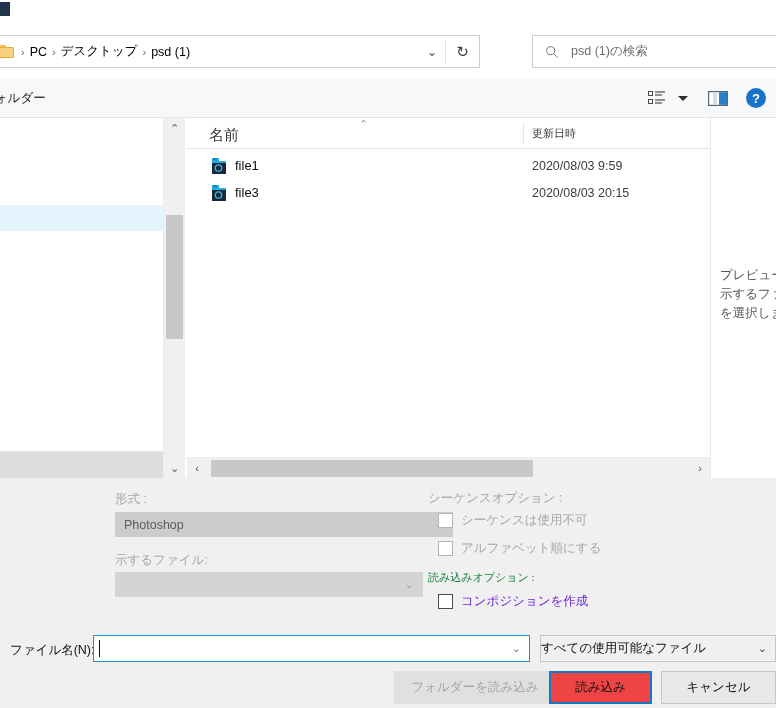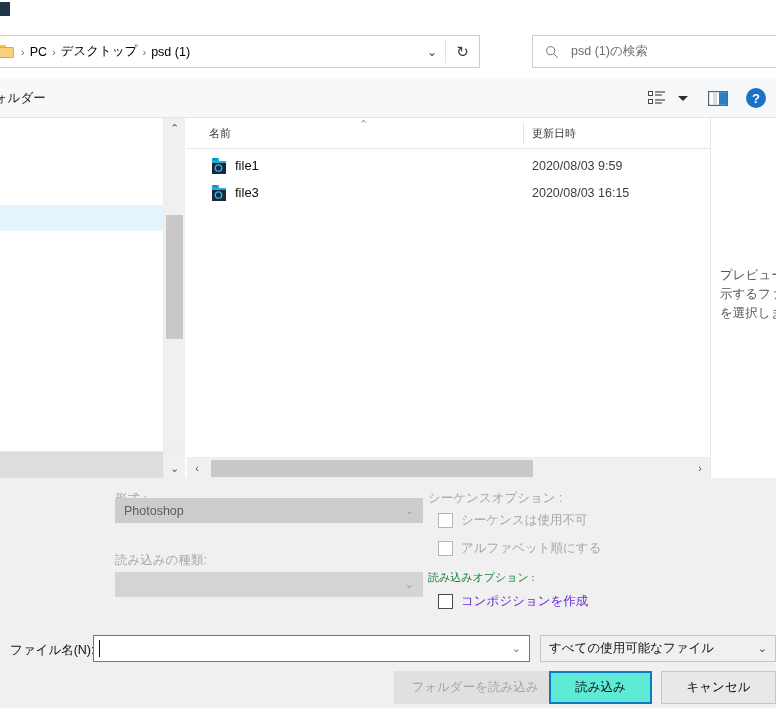--- a/index.html
+++ b/index.html
@@ -278,21 +278,21 @@
   }
   .col-header .sort-arrow {
     position: absolute;
     left: 172px; top: 0px;
     color: #9a9a9a;
     font-size: 11px;
   }
   .col-name {
     position: absolute;
     left: 22px; top: 8px;
-    font-size: 11px;
+    font-size: 15px;
     color: #3a3a3a;
   }
   .col-date {
     position: absolute;
     left: 345px; top: 8px;
     font-size: 11px;
     color: #3a3a3a;
   }
   .col-divider {
     position: absolute;
@@ -481,21 +481,20 @@
     position: absolute;
     left: 540px; top: 635px;
     width: 236px; height: 27px;
     background: #f0f0f0;
     border: 1px solid #c6c6c6;
     box-sizing: border-box;
     display: flex;
     align-items: center;
   }
   .filter-select .ftext {
-    margin-left: 8px;
     font-size: 12.5px;
     color: #111111;
     white-space: nowrap;
   }
   .filter-select .fchev {
     position: absolute;
     right: 8px;
     color: #4a4a4a;
     font-size: 11px;
   }
@@ -509,21 +508,21 @@
     font-size: 12.5px;
     box-sizing: border-box;
     white-space: nowrap;
   }
   .btn-disabled {
     background: #e0e0e0;
     border: 1px solid #e0e0e0;
     color: #a5a5a5;
   }
   .btn-default {
-    background: #5eead4;
+    background: #ef4444;
     border: 2px solid #1277c4;
     color: #111111;
     font-weight: normal;
   }
   .btn-normal {
     background: #e8e8e8;
     border: 1px solid #c6c6c6;
     color: #111111;
   }
 </style>
@@ -642,21 +641,21 @@
 
       <div class="file-row">
         <svg class="psd-icon" viewBox="0 0 18 18">
           <rect x="2" y="1" width="7" height="4" fill="#1fb6ef"></rect>
           <text x="3" y="4.2" font-size="3" fill="#0b3a52" font-family="Liberation Sans, sans-serif">PS</text>
           <rect x="2" y="4" width="14" height="13" fill="#19293a"></rect>
           <rect x="2" y="4" width="14" height="2" fill="#2aa9e0"></rect>
           <circle cx="8.5" cy="11" r="3.2" fill="none" stroke="#2fbdf0" stroke-width="1.3"></circle>
         </svg>
         <span class="file-name">file3</span>
-        <span class="file-date">2020/08/03 16:15</span>
+        <span class="file-date">2020/08/03 20:15</span>
       </div>
 
     </div>
 
     <div class="hscroll">
       <div class="hs-left">‹</div>
       <div class="hs-thumb"></div>
       <div class="hs-right">›</div>
     </div>
   </div>
@@ -664,26 +663,26 @@
   <div class="previewpane">
     <div class="preview-text">プレビューを表</div>
     <div class="preview-text" style="top:167px;">示するファイル</div>
     <div class="preview-text" style="top:186px;">を選択しま</div>
   </div>
 </div>
 
 <div class="options">
 
   <div class="opt-label" style="left:115px; top:13px;">形式 :</div>
-  <div class="opt-select" style="left:115px; top:20px; width:308px;">
+  <div class="opt-select" style="left:115px; top:34px; width:338px;">
     <span class="sel-text">Photoshop</span>
     <span class="sel-chev">⌄</span>
   </div>
 
-  <div class="opt-label" style="left:115px; top:74px;">読み込みの種類:</div>
+  <div class="opt-label" style="left:115px; top:74px;">示するファイル:</div>
   <div class="opt-select empty" style="left:115px; top:94px; width:308px;">
     <span class="sel-text"></span>
     <span class="sel-chev">⌄</span>
   </div>
 
   <div class="opt-label" style="left:428px; top:12px;">シーケンスオプション :</div>
 
   <div class="opt-check-row" style="left:430px; top:34px;">
     <span class="checkbox"></span>
     <span class="check-label">シーケンスは使用不可</span>

